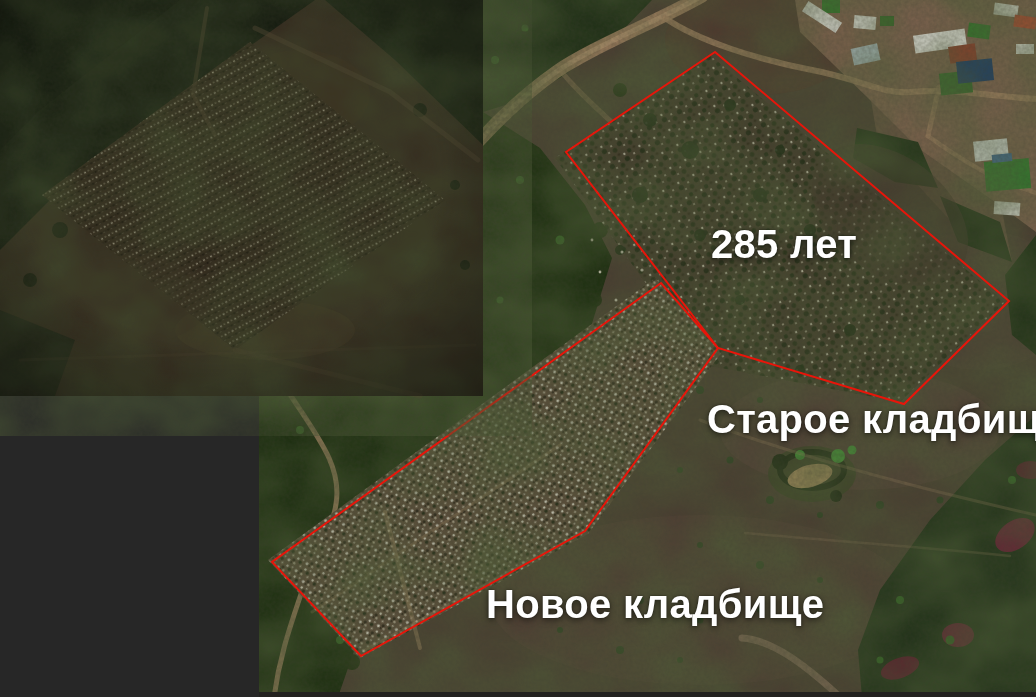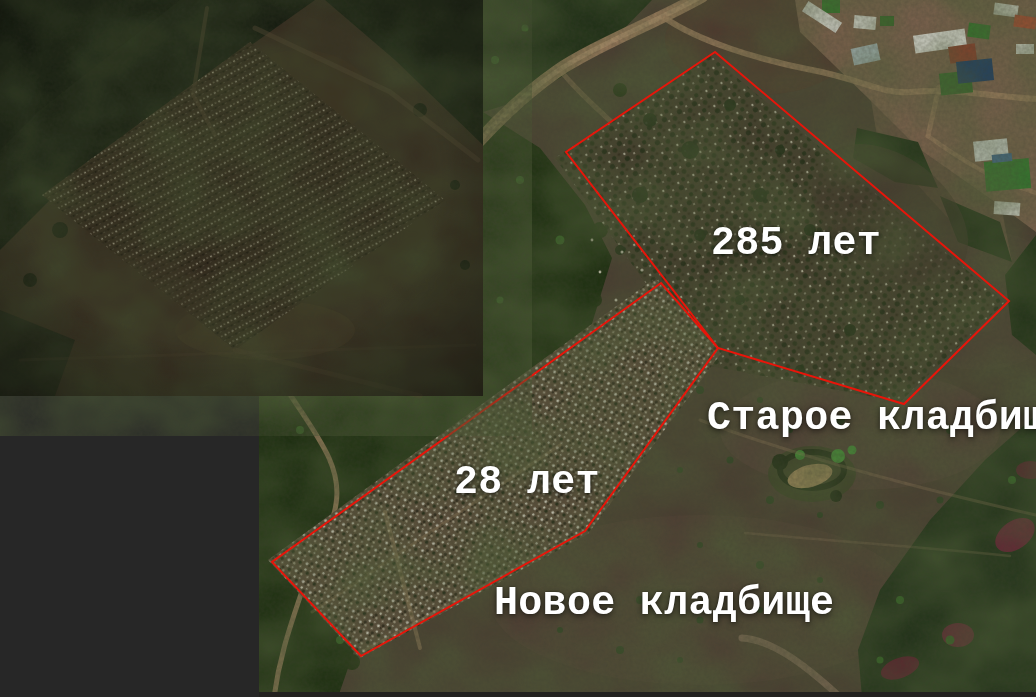--- a/index.html
+++ b/index.html
@@ -7,34 +7,34 @@
     position:relative;
     width:1036px;height:697px;
     overflow:hidden;
     background:#272727;
     font-family:"Liberation Sans",sans-serif;
   }
   .stage svg{position:absolute;inset:0;display:block;}
   .map-label{
     position:absolute;
     color:#ffffff;
-    font-family:Liberation Mono, monospace;
+    font-family:Liberation Sans, sans-serif;
     font-weight:700;
     font-size:40px;
     line-height:1.1;
     white-space:nowrap;
     letter-spacing:0.3px;
     text-shadow:0 2px 6px rgba(0,0,0,.55),0 0 2px rgba(0,0,0,.4);
     user-select:none;
   }
   .lbl-newest{left:93px;top:329px;}
   .lbl-old-age{left:711px;top:222px;}
   .lbl-old{left:707px;top:397px;}
   .lbl-new-age{left:454px;top:461px;}
-  .lbl-new{left:486px;top:582px;margin-left:8px;}
+  .lbl-new{left:486px;top:582px;}
 </style>
 </head>
 <body>
 
 <div class="stage">
 
   <svg viewBox="0 0 1036 697" width="1036" height="697" preserveAspectRatio="none">
     <defs>
       <filter id="fBlotch" x="-10%" y="-10%" width="120%" height="120%">
         <feTurbulence type="fractalNoise" baseFrequency="0.013 0.017" numOctaves="3" seed="7" stitchTiles="stitch"></feTurbulence>
@@ -282,16 +282,15 @@
 
       <rect x="0" y="0" width="483" height="396" filter="url(#fBlotch)" opacity="0.8"></rect>
       <rect x="0" y="0" width="483" height="396" filter="url(#fGrain)" opacity="0.55"></rect>
       <rect x="0" y="0" width="483" height="396" fill="url(#gVig)"></rect>
       <rect x="0" y="0" width="483" height="396" fill="#0a0a0a" opacity="0.12"></rect>
     </g>
   </svg>
 
   <div class="map-label lbl-old-age">285 лет</div>
   <div class="map-label lbl-old">Старое кладбище</div>
-  <div class="map-label lbl-new-age">28 лет</div>
   <div class="map-label lbl-new">Новое кладбище</div>
 
 </div>
 
 </body></html>

